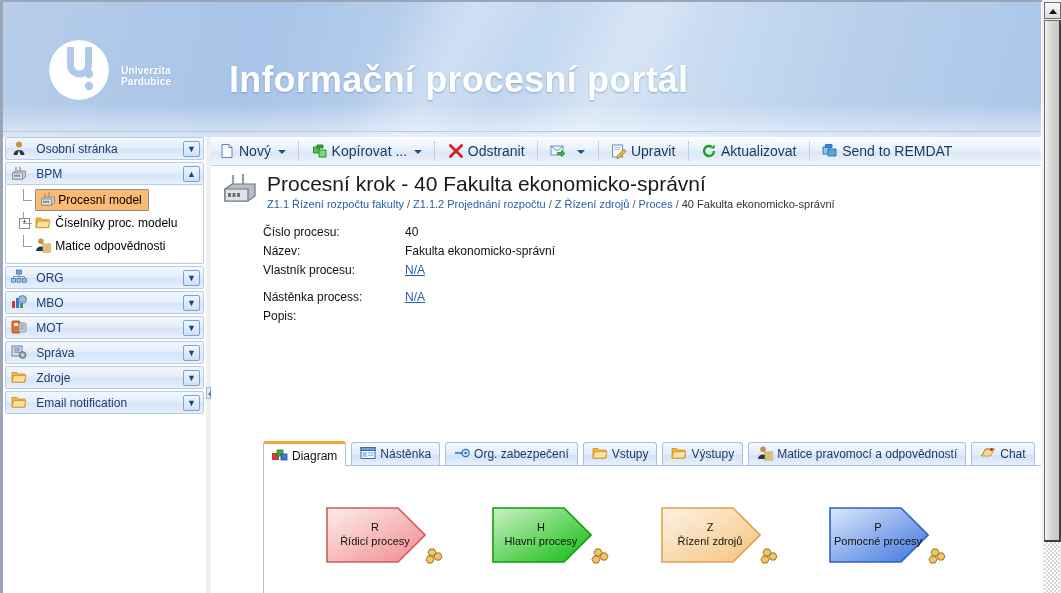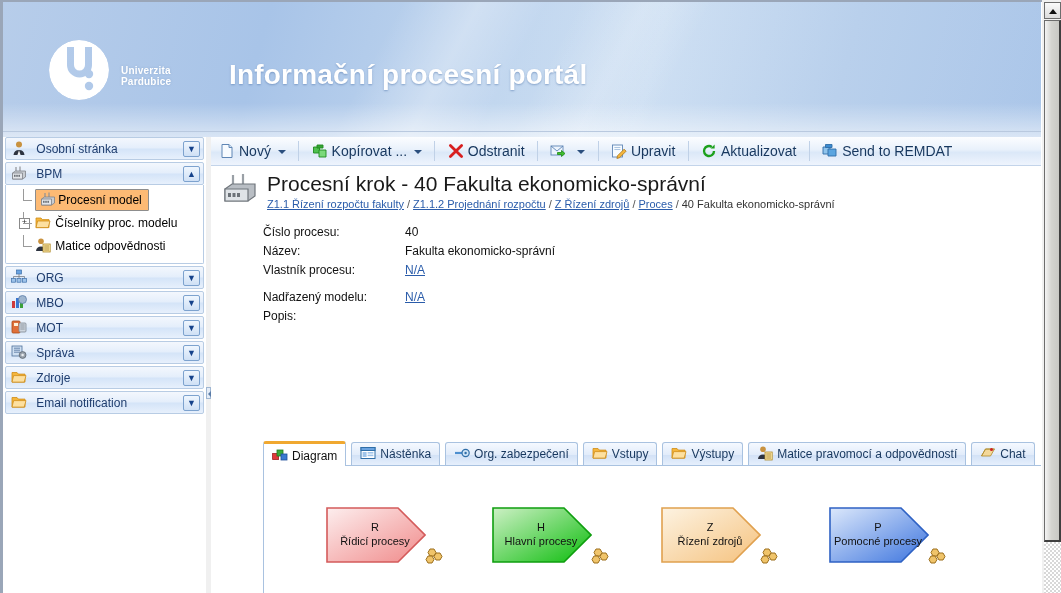--- a/index.html
+++ b/index.html
@@ -31,21 +31,21 @@
 
   .logo-wrap{position:absolute;left:45px;top:37px;width:185px;height:70px;}
   .logo-mark{position:absolute;left:0;top:0;width:62px;height:62px;}
   .logo-text{
     position:absolute;left:73px;top:26px;color:#fff;font-size:10px;line-height:11px;
     font-family:"Liberation Sans",sans-serif;font-weight:bold;letter-spacing:.2px;
     text-shadow:0 0 2px rgba(120,150,190,.5);
   }
   .portal-title{
     position:absolute;left:226px;top:57px;
-    color:#fff;font-size:28px;font-weight:bold;
+    color:#fff;font-size:36px;font-weight:bold;
     font-family:"Liberation Sans",sans-serif;
     text-shadow:0 1px 2px rgba(90,125,175,.60);
     letter-spacing:.2px;white-space:nowrap;
   }
 
   
   .sidebar{
     position:absolute;left:3px;top:137px;width:203px;height:456px;
     background:#ffffff;
   }
@@ -119,21 +119,21 @@
   }
   .tb-sep{display:inline-block;width:1px;height:20px;margin:4px 1px;background:#c0d1e7;vertical-align:top;}
 
   .page-head{position:relative;padding:6px 0 0 12px;height:48px;box-sizing:border-box;}
   .ph-icon{position:absolute;left:12px;top:8px;width:34px;height:32px;}
   .ph-title{
     margin-left:44px;font-size:21px;color:#1a1a1a;line-height:24px;
     font-family:"Liberation Sans",sans-serif;white-space:nowrap;
   }
   .crumbs{margin-left:44px;font-size:11px;line-height:14px;color:#333;white-space:nowrap;padding-top:1px;}
-  .crumbs a{color:#2a5caa;text-decoration:underline;cursor:pointer;}
+  .crumbs a{color:#2a5caa;cursor:pointer;}
   .crumbs .sep{color:#555;padding:0 3px;}
   .crumbs .cur{color:#333;}
 
   .fields{position:relative;margin:9px 0 0 52px;}
   .frow{height:19px;line-height:19px;font-size:12px;white-space:nowrap;}
   .frow.gap{margin-top:8px;}
   .flabel{display:inline-block;width:142px;color:#111;}
   .fvalue{display:inline-block;color:#111;}
   .fvalue a{color:#2a5caa;text-decoration:underline;cursor:pointer;}
 
@@ -490,21 +490,21 @@
       <div class="frow">
         <span class="flabel">Číslo procesu:</span><span class="fvalue">40</span>
       </div>
       <div class="frow">
         <span class="flabel">Název:</span><span class="fvalue">Fakulta ekonomicko-správní</span>
       </div>
       <div class="frow">
         <span class="flabel">Vlastník procesu:</span><span class="fvalue"><a>N/A</a></span>
       </div>
       <div class="frow gap">
-        <span class="flabel">Nadřazený modelu:</span><span class="fvalue"><a>N/A</a></span>
+        <span class="flabel">Nástěnka process:</span><span class="fvalue"><a>N/A</a></span>
       </div>
       <div class="frow">
         <span class="flabel">Popis:</span><span class="fvalue"></span>
       </div>
     </div>
 
     <div class="tabpanel">
       <div class="tabstrip">
 
         <span class="tab active">

